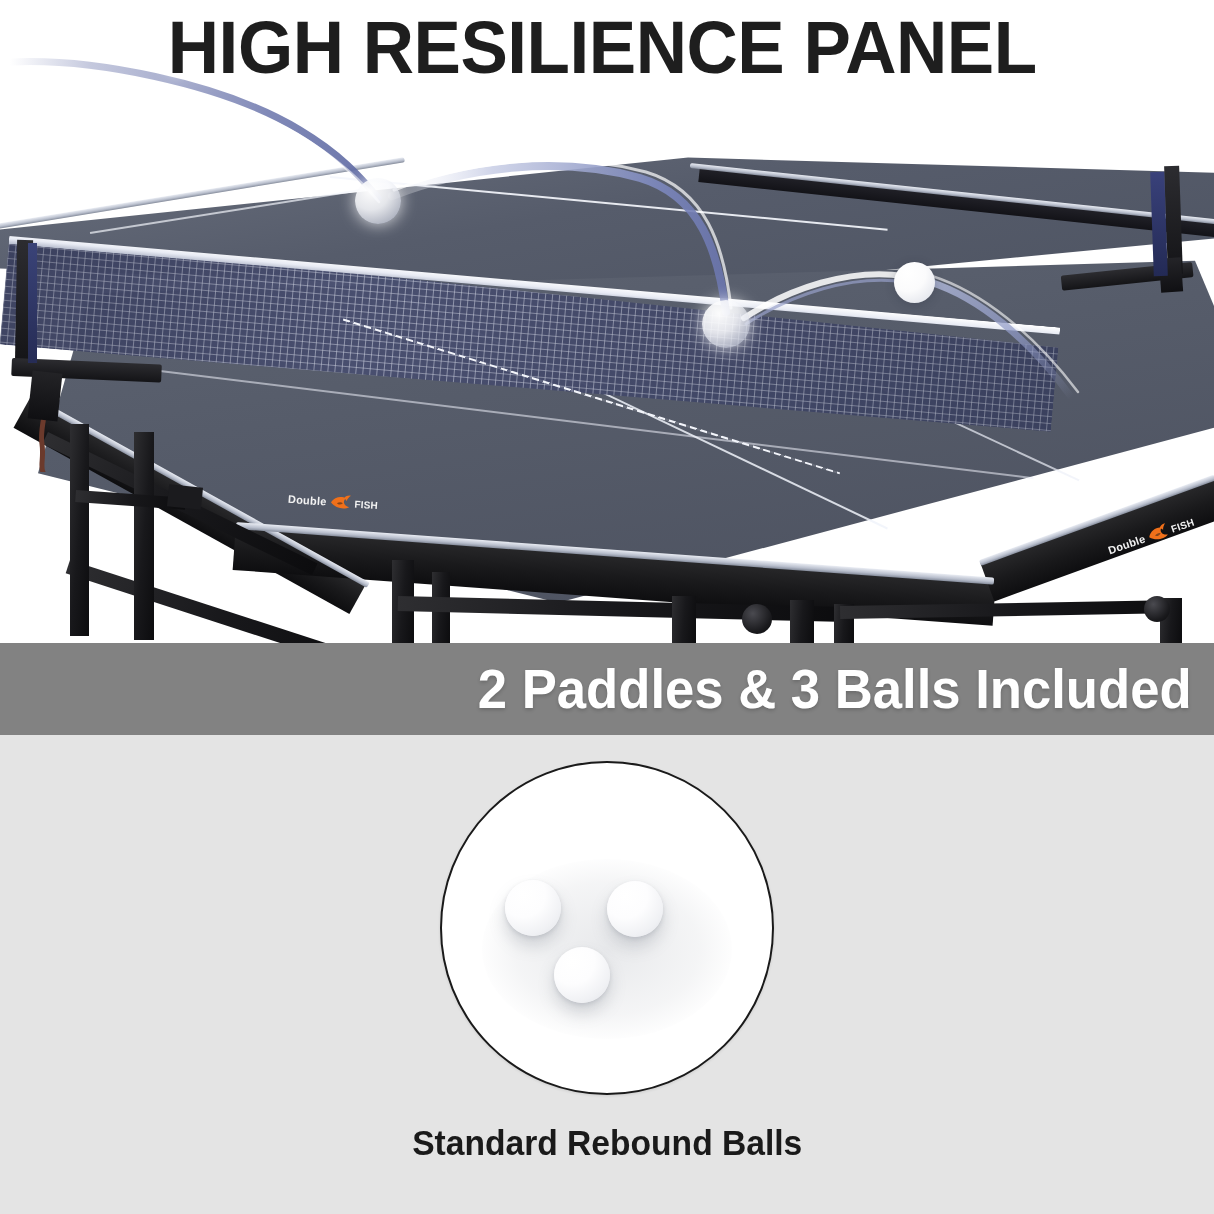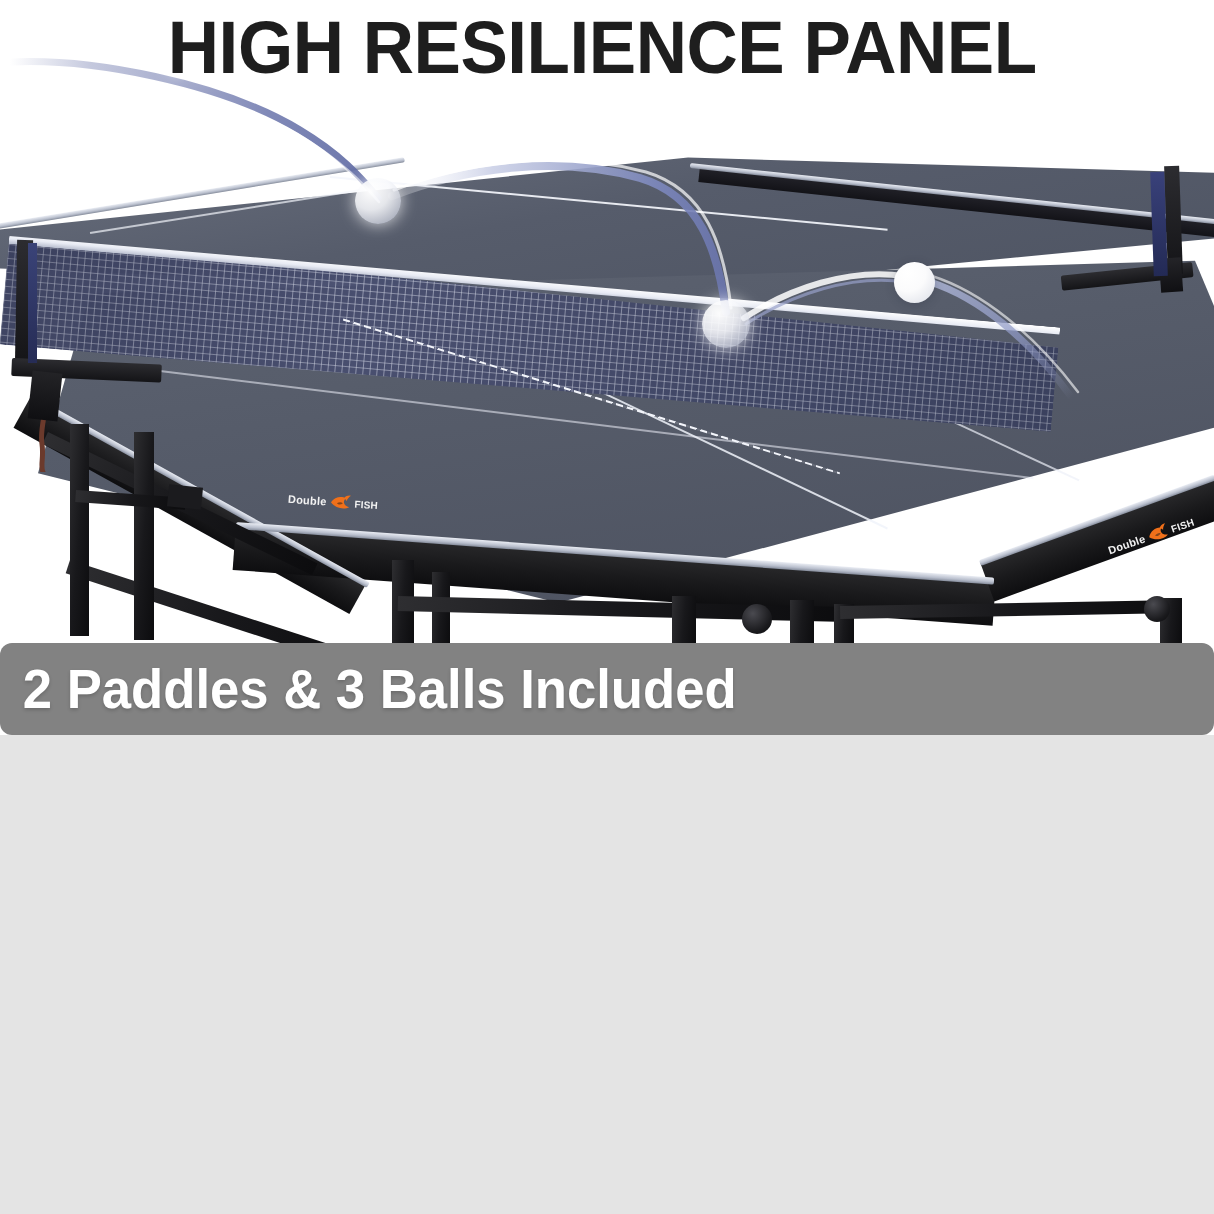--- a/index.html
+++ b/index.html
@@ -322,23 +322,22 @@
 
   
   #banner {
     position: absolute;
     left: 0; top: 643px;
     width: 1214px;
     height: 92px;
     background: #828282;
     display: flex;
     align-items: center;
-    justify-content: flex-start;
+    justify-content: flex-end;
     z-index: 50;
-    border-radius: 12px;
   }
   #banner-text {
     font-family: "Liberation Sans Narrow", "Liberation Sans", sans-serif;
     font-weight: bold;
     font-size: 56px;
     line-height: 58px;
     color: #ffffff;
     letter-spacing: 0px;
     transform: scaleX(0.94);
     text-shadow: 0 2px 4px rgba(0,0,0,0.18);
@@ -585,17 +584,26 @@
 
     <div id="hero-title">HIGH RESILIENCE PANEL</div>
   </div>
 
   <div id="banner">
     <span id="banner-text">2 Paddles &amp; 3 Balls Included</span>
   </div>
 
   <div id="features">
 
+    <div class="feature">
+      <div class="circle">
+        <div class="ball-soft-shadow" id="bshadow"></div>
+        <div class="pball" id="pball-left"></div>
+        <div class="pball" id="pball-right"></div>
+        <div class="pball" id="pball-bottom"></div>
+      </div>
+      <div class="feature-caption">Standard Rebound Balls</div>
+    </div>
 
 
   </div>
 
 </div>
 
 </body></html>

